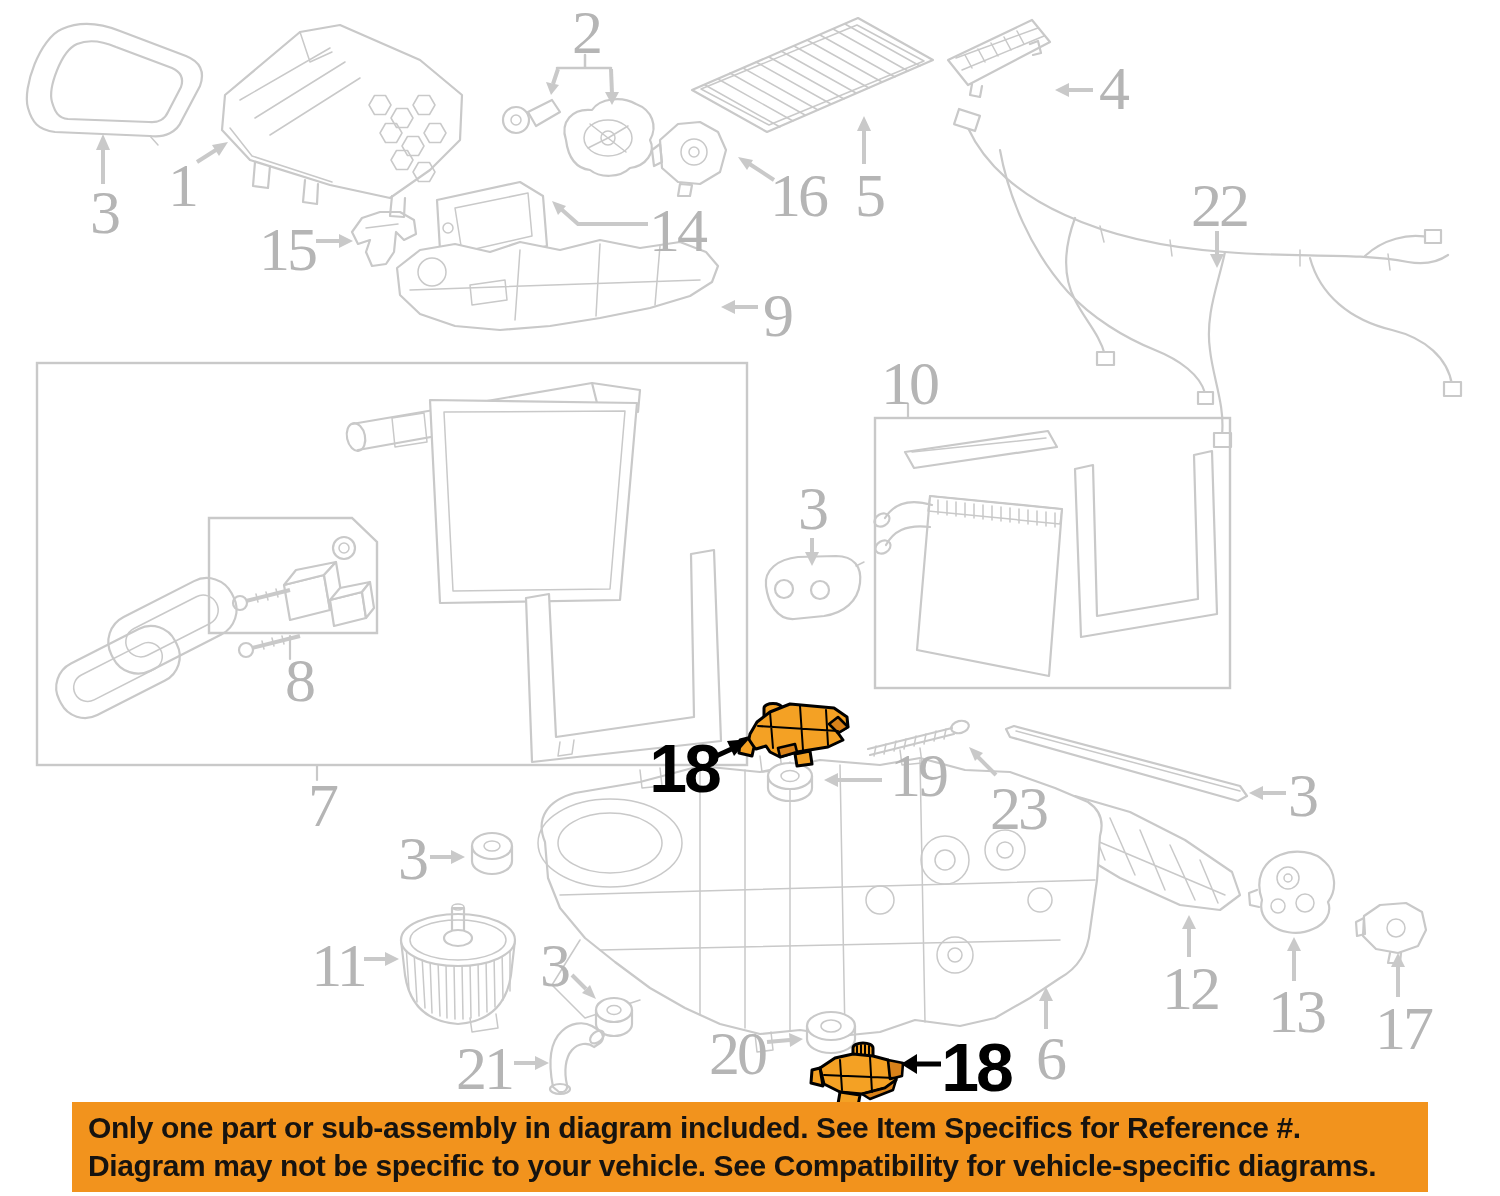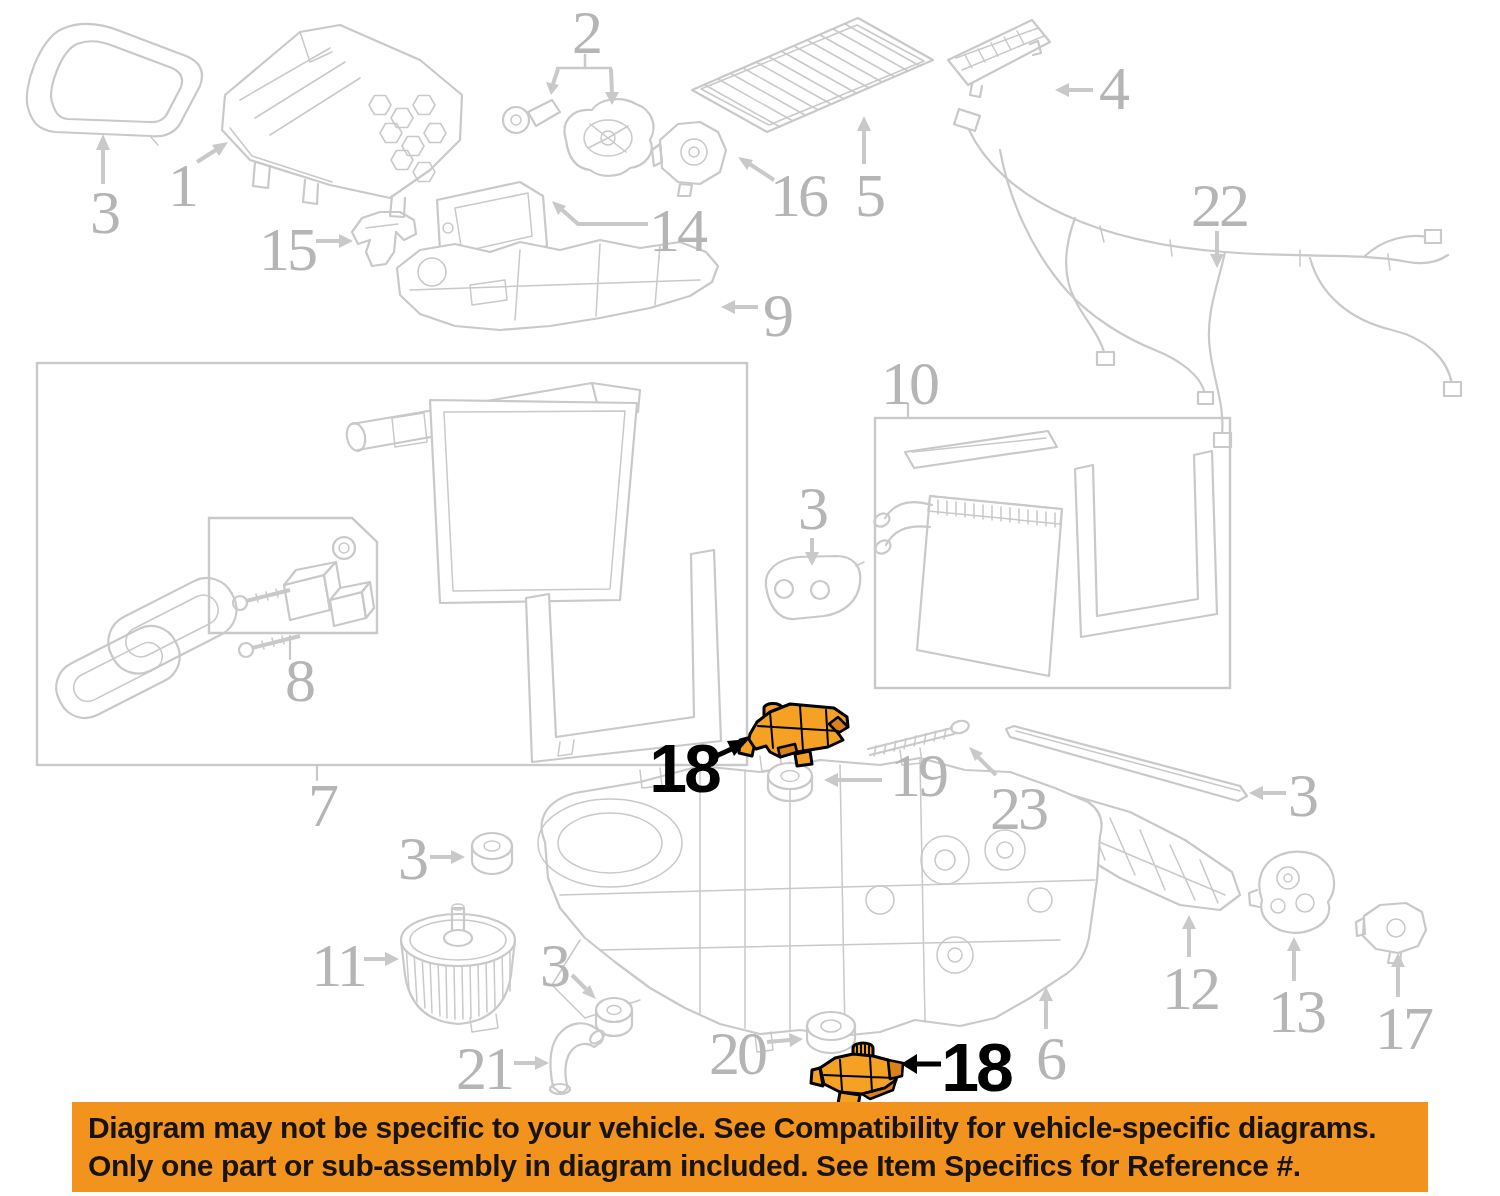--- a/index.html
+++ b/index.html
@@ -427,16 +427,16 @@
     <polygon class="bk" points="901,1064 917,1054 917,1074"></polygon>
   </g>
 
   <g id="hlabels">
         <text x="684" y="792" class="hlabel">18</text>
         <text x="976" y="1091" class="hlabel">18</text>
       </g>
 </svg>
 
   <div class="banner">
+    <div>Only one part or sub-assembly in diagram included. See Item Specifics for Reference #.</div>
     <div>Diagram may not be specific to your vehicle. See Compatibility for vehicle-specific diagrams.</div>
-    <div>Only one part or sub-assembly in diagram included. See Item Specifics for Reference #.</div>
   </div>
 </div>
 
 </body></html>

